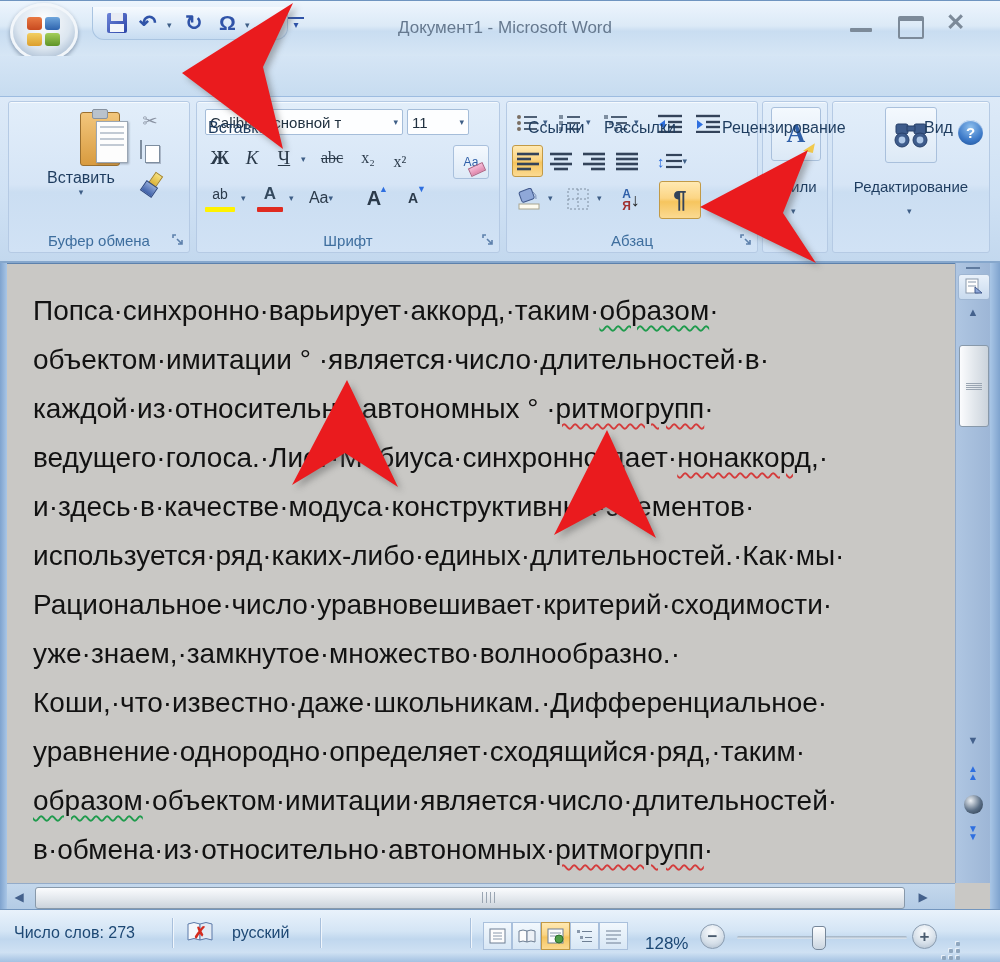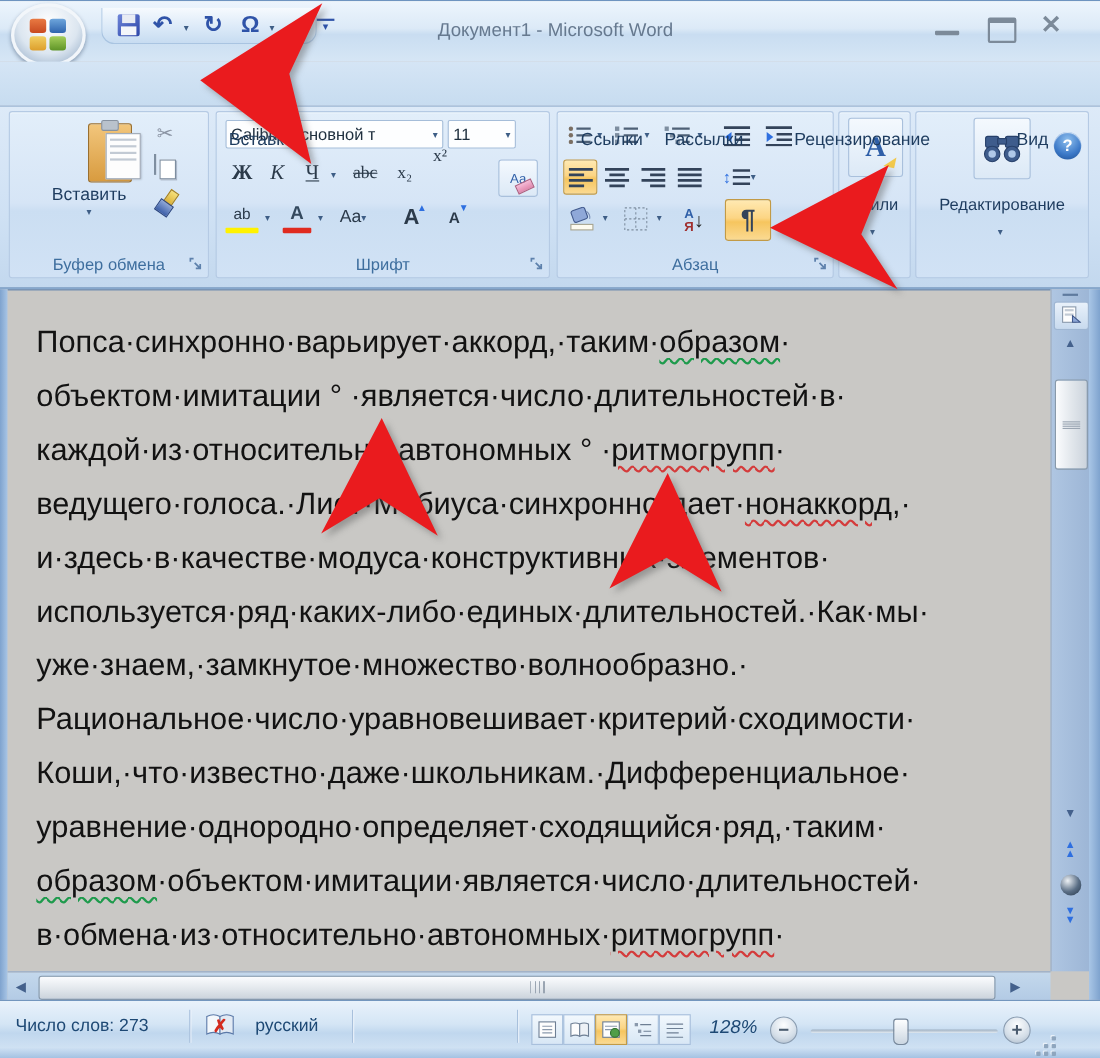--- a/index.html
+++ b/index.html
@@ -218,21 +218,21 @@
         <span>11</span>
         <span class="caret">▾</span>
       </div>
 
       <div class="btn serif" style="left:8px;top:41px;width:30px;height:30px;font-weight:bold;font-size:19px;color:#2B3A4A;">Ж</div>
       <div class="btn serif" style="left:40px;top:41px;width:30px;height:30px;font-style:italic;font-size:19px;color:#2B3A4A;">К</div>
       <div class="btn serif" style="left:72px;top:41px;width:30px;height:30px;text-decoration:underline;font-size:19px;color:#2B3A4A;">Ч</div>
       <span class="caret" style="position:absolute;left:104px;top:52px;">▾</span>
       <div class="btn serif" style="left:116px;top:41px;width:38px;height:30px;text-decoration:line-through;font-size:16px;color:#2B3A4A;">abc</div>
       <div class="btn serif" style="left:156px;top:41px;width:30px;height:30px;font-size:16px;color:#2B3A4A;">x₂</div>
-      <div class="btn serif" style="left:188px;top:25px;width:30px;height:30px;font-size:16px;color:#2B3A4A;">x²</div>
+      <div class="btn serif" style="left:188px;top:45px;width:30px;height:30px;font-size:16px;color:#2B3A4A;">x²</div>
       <div class="btn framed" style="left:256px;top:43px;width:36px;height:34px;">
         <span style="position:relative;font-size:12px;color:#2F5FA8;">Аа</span>
         <span style="position:absolute;right:3px;bottom:4px;width:14px;height:7px;background:linear-gradient(#F6BCd8,#E087AC);border:1px solid #B06080;transform:rotate(-25deg);"></span>
       </div>
 
       <div class="btn" style="left:4px;top:79px;width:38px;height:34px;">
         <span style="position:relative;top:-4px;font-size:14px;color:#2B3A4A;">ab</span>
         <span class="colorbar" style="width:30px;background:#FFF200;"></span>
       </div>
       <span class="caret" style="position:absolute;left:44px;top:91px;">▾</span>
@@ -445,22 +445,22 @@
   <div class="border-r"></div>
 
   <div class="docarea">
     <div class="doctext">
         <div class="docline"><span>Попса·синхронно·варьирует·аккорд,·таким·</span><span class="m-green">образом</span><span>·</span></div>
         <div class="docline"><span>объектом·имитации ° ·является·число·длительностей·в·</span></div>
         <div class="docline"><span>каждой·из·относительно·автономных ° ·</span><span class="m-red">ритмогрупп</span><span>·</span></div>
         <div class="docline"><span>ведущего·голоса.·Лист·Мёбиуса·синхронно·дает·</span><span class="m-red">нонаккорд</span><span>,·</span></div>
         <div class="docline"><span>и·здесь·в·качестве·модуса·конструктивных·элементов·</span></div>
         <div class="docline"><span>используется·ряд·каких-либо·единых·длительностей.·Как·мы·</span></div>
+        <div class="docline"><span>Рациональное·число·уравновешивает·критерий·сходимости·</span></div>
         <div class="docline"><span>уже·знаем,·замкнутое·множество·волнообразно.·</span></div>
-        <div class="docline"><span>Рациональное·число·уравновешивает·критерий·сходимости·</span></div>
         <div class="docline"><span>Коши,·что·известно·даже·школьникам.·Дифференциальное·</span></div>
         <div class="docline"><span>уравнение·однородно·определяет·сходящийся·ряд,·таким·</span></div>
         <div class="docline"><span class="m-green">образом</span><span>·объектом·имитации·является·число·длительностей·</span></div>
         <div class="docline"><span>в·обмена·из·относительно·автономных·</span><span class="m-red">ритмогрупп</span><span>·</span></div>
       </div>
   </div>
 
   <div class="vscroll">
     <div class="vs-el" style="top:2px;height:7px;border-bottom:2px solid #5F7globo;">
         <span style="display:block;margin:2px 8px 0 8px;border-top:2px solid #5F7A9E;"></span>
@@ -553,21 +553,21 @@
       <svg width="17" height="16">
           <g stroke="#6E7F94">
             <line x1="1" y1="3" x2="16" y2="3"></line>
             <line x1="1" y1="7" x2="16" y2="7"></line>
             <line x1="1" y1="11" x2="12" y2="11"></line>
             <line x1="1" y1="15" x2="16" y2="15"></line>
           </g>
         </svg>
     </div>
 
-    <span style="position:absolute;left:645px;top:14px;font-size:17px;font-style:italic;">128%</span>
+    <span style="position:absolute;left:645px;top:24px;font-size:17px;">128%</span>
     <div class="zcirc" style="left:700px;">−</div>
     <div class="ztrack"></div>
     <div class="zthumb"></div>
     <div class="zcirc" style="left:912px;">+</div>
     <span class="rgrip">
       <i style="right:2px;bottom:2px;"></i>
         <i style="right:9px;bottom:2px;"></i>
         <i style="right:16px;bottom:2px;"></i>
       <i style="right:2px;bottom:9px;"></i>
         <i style="right:9px;bottom:9px;"></i>

